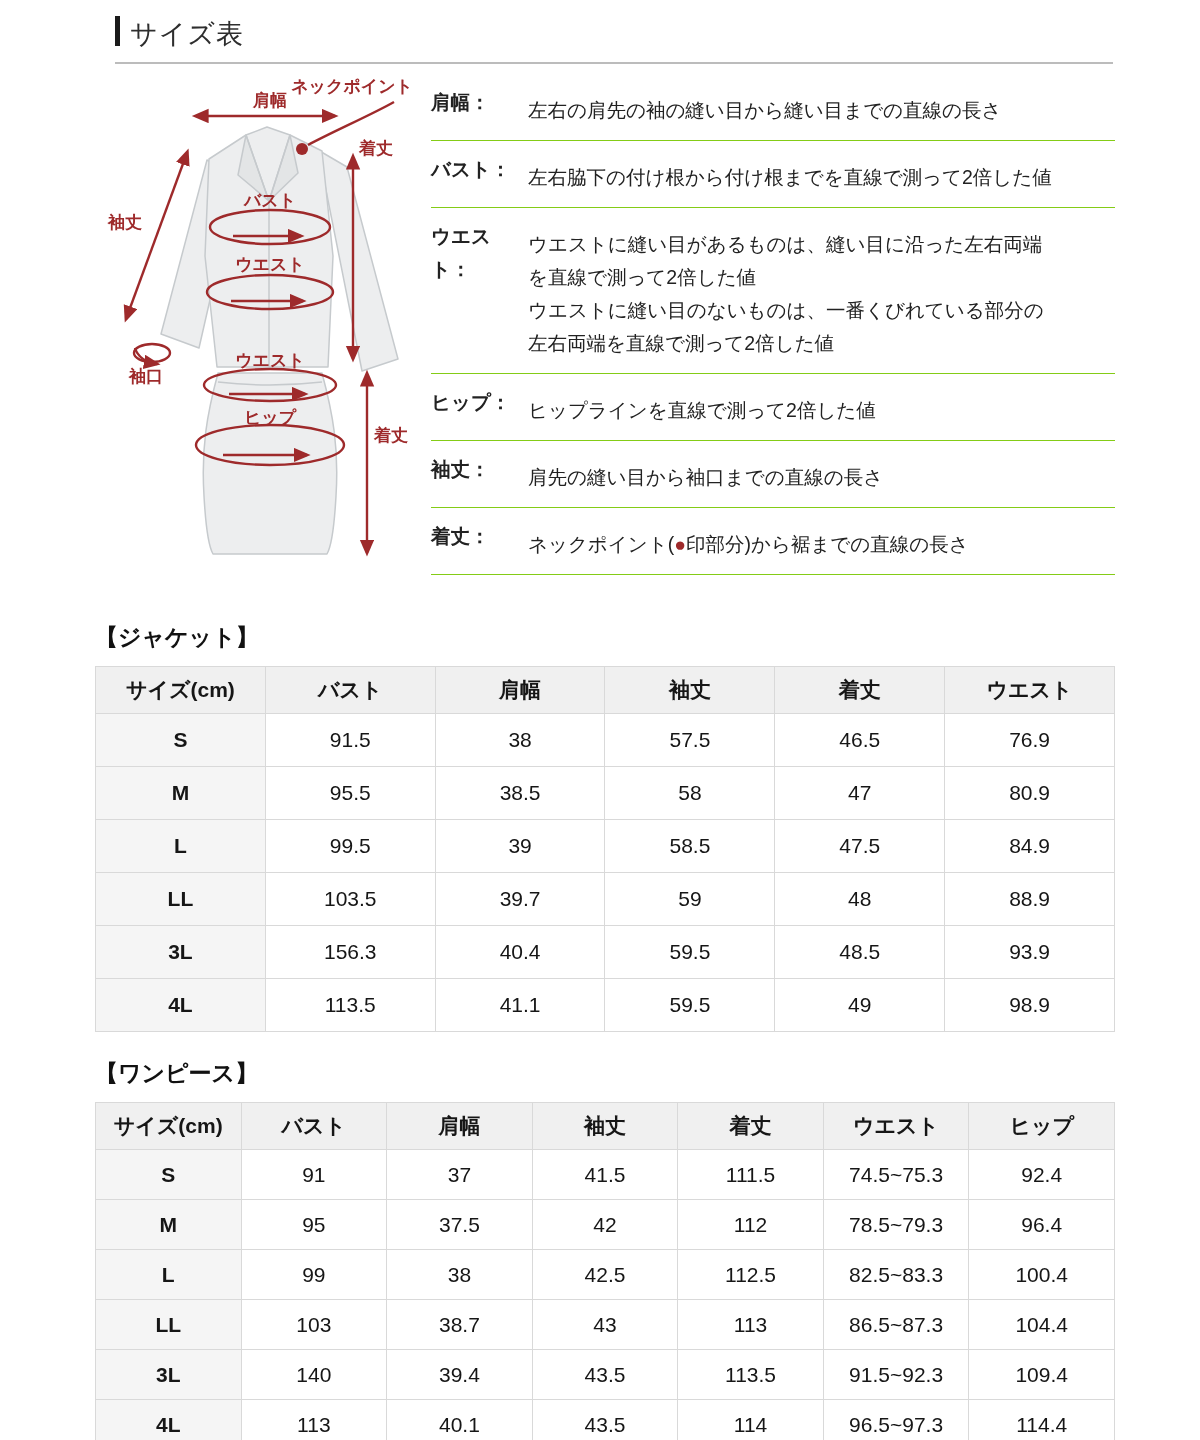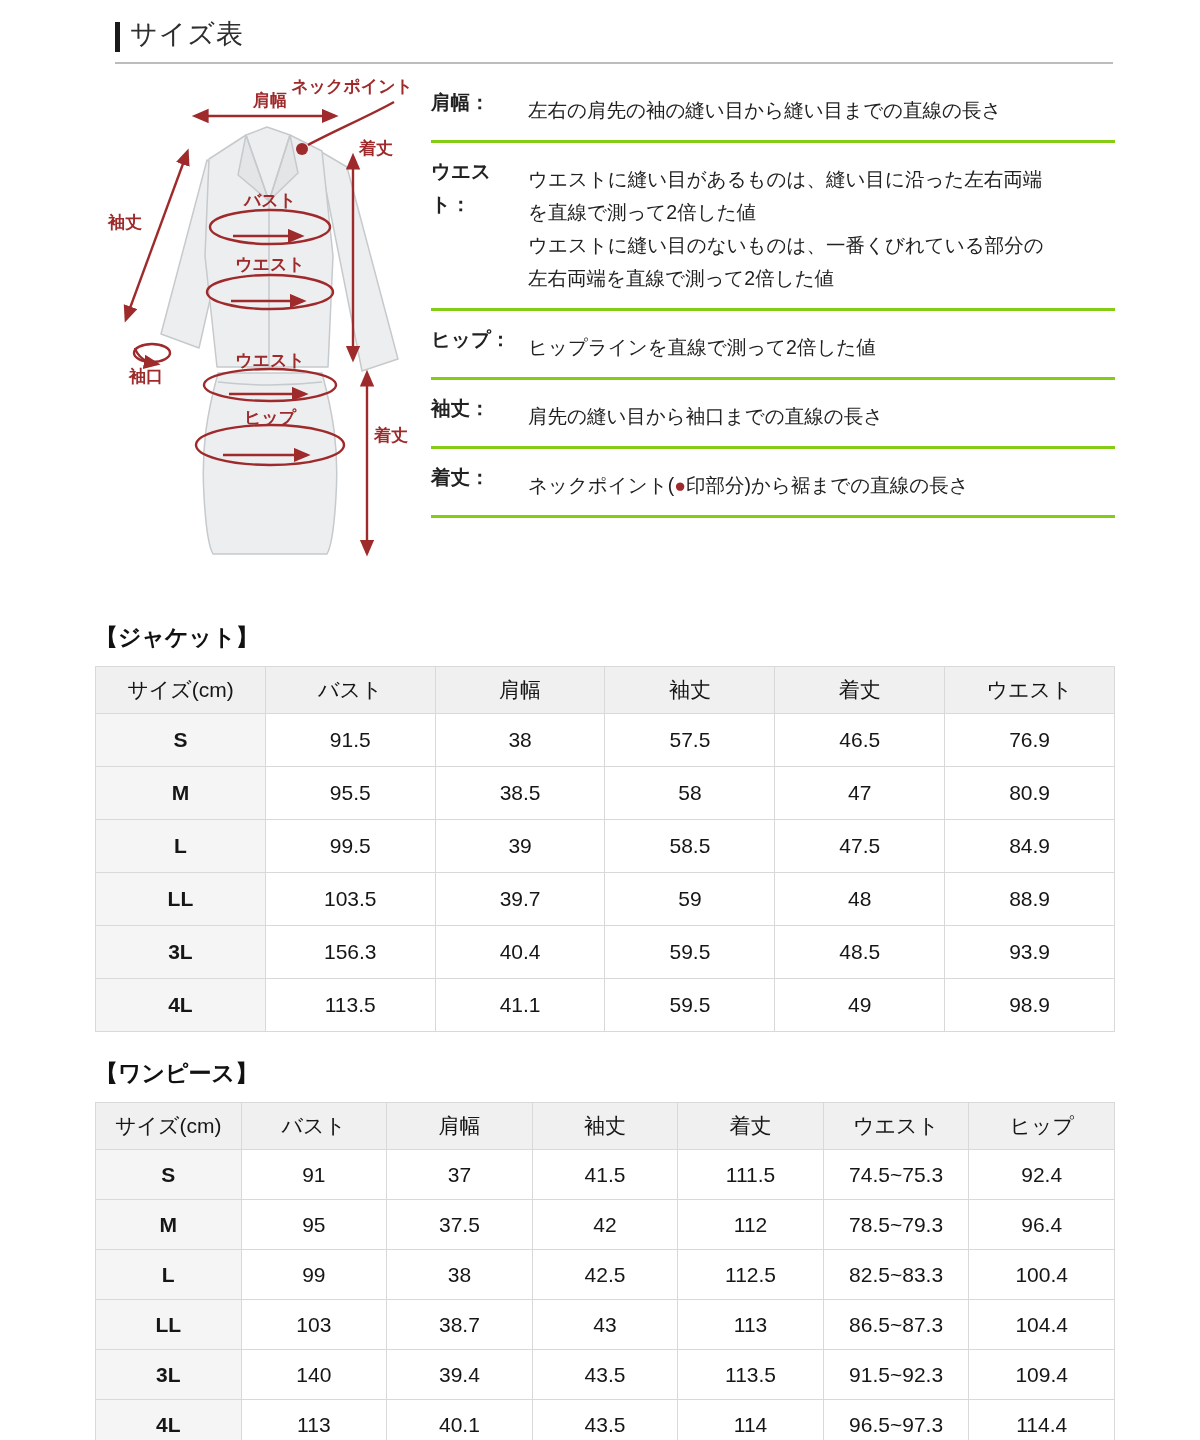--- a/index.html
+++ b/index.html
@@ -7,32 +7,32 @@
   body {
     width: 1200px;
     height: 1440px;
     background: #ffffff;
     font-family: "Liberation Sans", "DejaVu Sans", sans-serif;
     color: #1f1f1f;
   }
   .container { padding: 16px 85px 0 95px; }
 
   
-  .page-title-row { display: flex; align-items: flex-end; margin-left: 20px; }
+  .page-title-row { display: flex; align-items: flex-start; margin-left: 20px; }
   .title-bar { width: 5px; height: 30px; background: #1a1a1a; margin-right: 10px; flex: none; }
   .page-title { font-size: 27px; color: #2e2e2e; letter-spacing: 1px; }
   .title-underline { margin-left: 20px; margin-top: 10px; width: 998px; border-bottom: 2px solid #bcbcbc; }
 
   
   .measure { display: flex; margin-top: 12px; }
   .diagram { width: 330px; height: 520px; flex: none; }
   .defs { flex: 1; margin-left: 6px; padding-top: 8px; }
   .def-row {
     display: flex;
-    border-bottom: 3px solid #84cc16;
+    border-bottom: 1px solid #84cc16;
     padding: 12px 0 13px 0;
     font-size: 19.5px;
     line-height: 33px;
   }
   .def-row:first-child { padding-top: 2px; }
   .def-term { width: 97px; font-weight: bold; flex: none; color: #222; }
   .def-desc { flex: 1; white-space: pre-line; color: #222; margin-top: 8px; }
   .dot-red { color: #9e2a2b; }
 
   
@@ -45,21 +45,21 @@
     background: #fff;
   }
   table.size-table th, table.size-table td {
     border: 1px solid #d9d9d9;
     text-align: center;
     vertical-align: middle;
     font-size: 21px;
     padding: 0;
   }
   table.size-table thead tr { height: 47px; }
-  table.size-table thead th { background: #f0f0f0; font-weight: normal; color: #161616; }
+  table.size-table thead th { background: #f0f0f0; font-weight: bold; color: #161616; }
   table.size-table tbody th { background: #f5f5f5; font-weight: bold; color: #161616; }
   table.size-table tbody td { background: #ffffff; font-weight: normal; color: #161616; }
   table.jacket tbody tr { height: 53px; }
   table.onepiece tbody tr { height: 50px; }
 
   
   .diag-label { font-size: 17px; font-weight: bold; fill: #9e2a2b; }
 </style>
 </head>
 <body>
@@ -128,20 +128,24 @@
         <text class="diag-label" x="279" y="365" text-anchor="start">着丈</text>
       </g>
     </svg>
 
     <div class="defs">
       <div class="def-row">
         <div class="def-term">肩幅：</div>
         <div class="def-desc">左右の肩先の袖の縫い目から縫い目までの直線の長さ</div>
       </div>
       <div class="def-row">
+        <div class="def-term">バスト：</div>
+        <div class="def-desc">左右脇下の付け根から付け根までを直線で測って2倍した値</div>
+      </div>
+      <div class="def-row">
         <div class="def-term">ウエスト：</div>
         <div class="def-desc">ウエストに縫い目があるものは、縫い目に沿った左右両端
 を直線で測って2倍した値
 ウエストに縫い目のないものは、一番くびれている部分の
 左右両端を直線で測って2倍した値</div>
       </div>
       <div class="def-row">
         <div class="def-term">ヒップ：</div>
         <div class="def-desc">ヒップラインを直線で測って2倍した値</div>
       </div>

